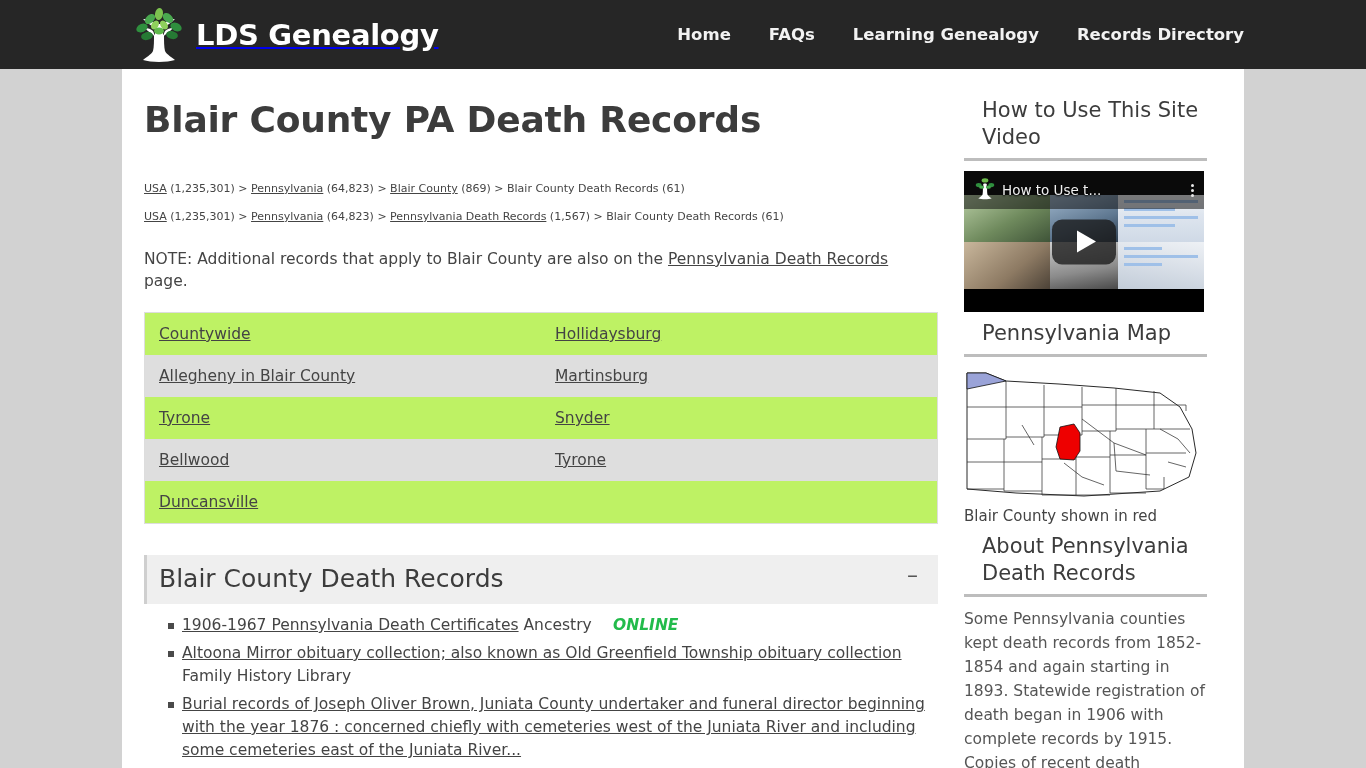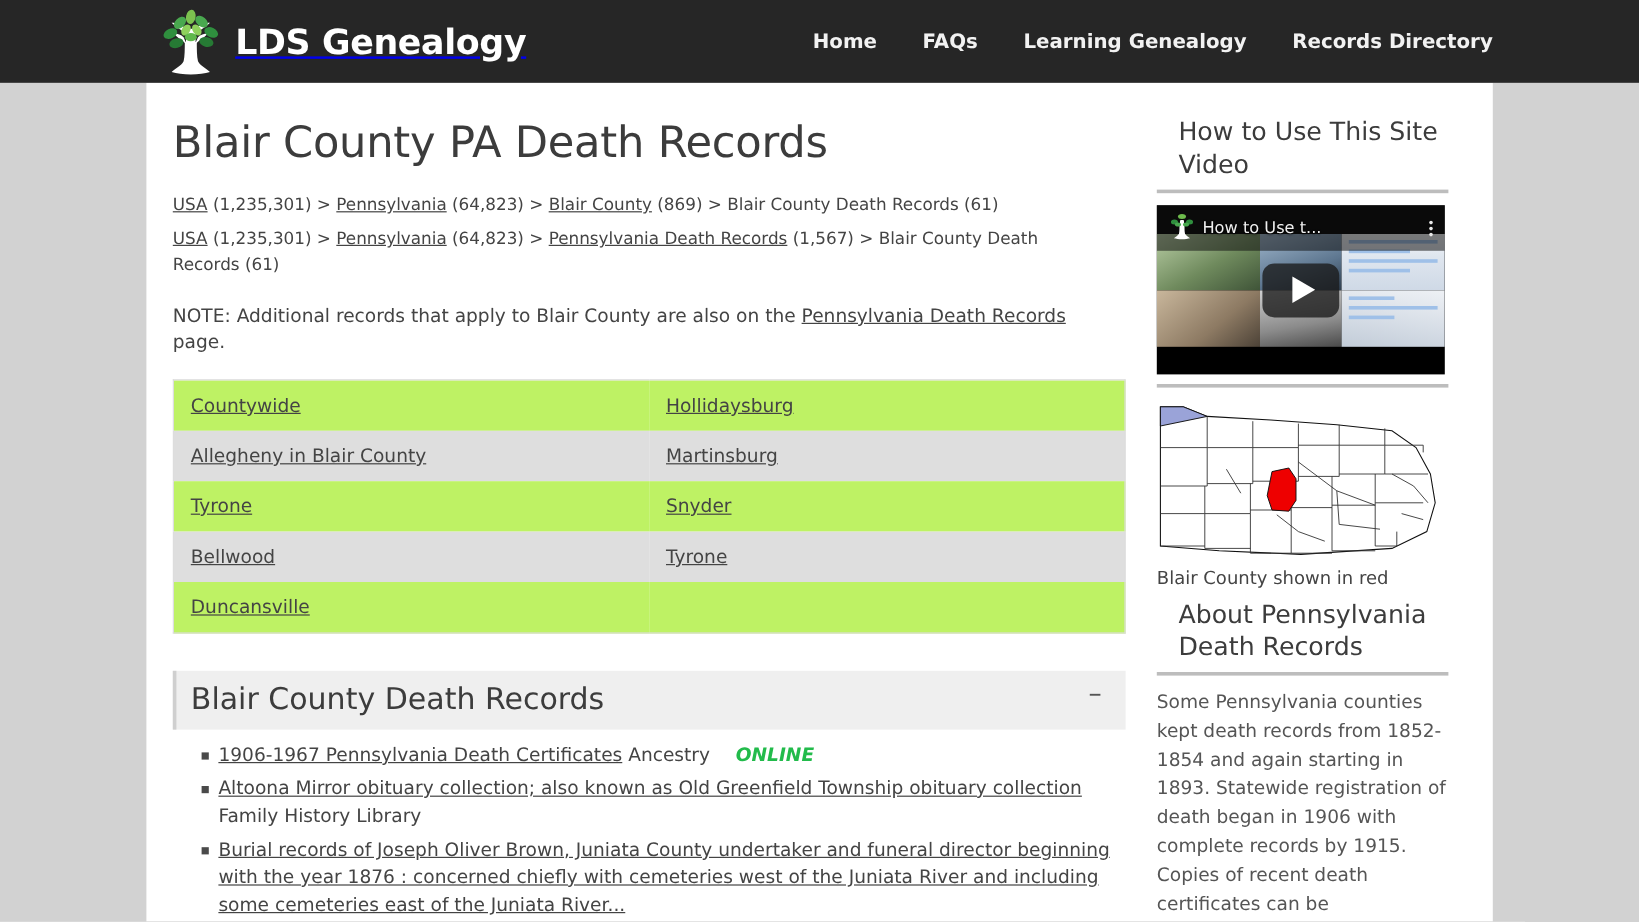--- a/index.html
+++ b/index.html
@@ -64,27 +64,27 @@
     padding: 30px 22px 0 22px;
   }
   .col-side {
     width: 304px;
     padding: 28px 37px 0 24px;
   }
 
   
   .page-title {
     font-size: 36px;
-    font-weight: normal;
+    font-weight: bold;
     color: #3c3c3c;
-    margin: 0 0 20px 0;
+    margin: 0 0 38px 0;
     letter-spacing: -0.2px;
   }
   .breadcrumb {
-    font-size: 14px;
+    font-size: 11px;
     color: #444;
     line-height: 22px;
     margin: 0 0 6px 0;
     max-width: 760px;
   }
   a.bc-link, a.inline-link {
     color: #444;
     text-decoration: underline;
   }
   .note-line {
@@ -394,20 +394,21 @@
                 <i></i>
               </span>
           </div>
           <div class="play-btn">
             <div class="play-tri"></div>
           </div>
         </div>
       </div>
 
       <div class="side-block">
+        <h3 class="side-heading">Pennsylvania Map</h3>
         <div class="side-rule"></div>
         <div class="map-wrap">
           <svg viewBox="0 0 240 132" width="240" height="132" xmlns="http://www.w3.org/2000/svg">
             <g fill="#ffffff" stroke="#111111" stroke-width="0.9">
               <path d="M3 26 L3 122 L52 126 L120 129 L196 124 L225 110 L232 86 L228 62 L216 40 L196 26 L150 21 L95 17 L42 14 L22 6 L3 6 Z" fill="#ffffff"></path>
             </g>
             <polygon points="3,6 22,6 42,14 3,22" fill="#9aa3d8" stroke="#111" stroke-width="0.8"></polygon>
             <g stroke="#333333" stroke-width="0.75" fill="none">
               <path d="M3 40 H42 M42 14 V40 M42 40 V72 M3 72 H42"></path>
               <path d="M42 40 H80 M80 18 V40 M80 40 V70 M42 70 H80"></path>

